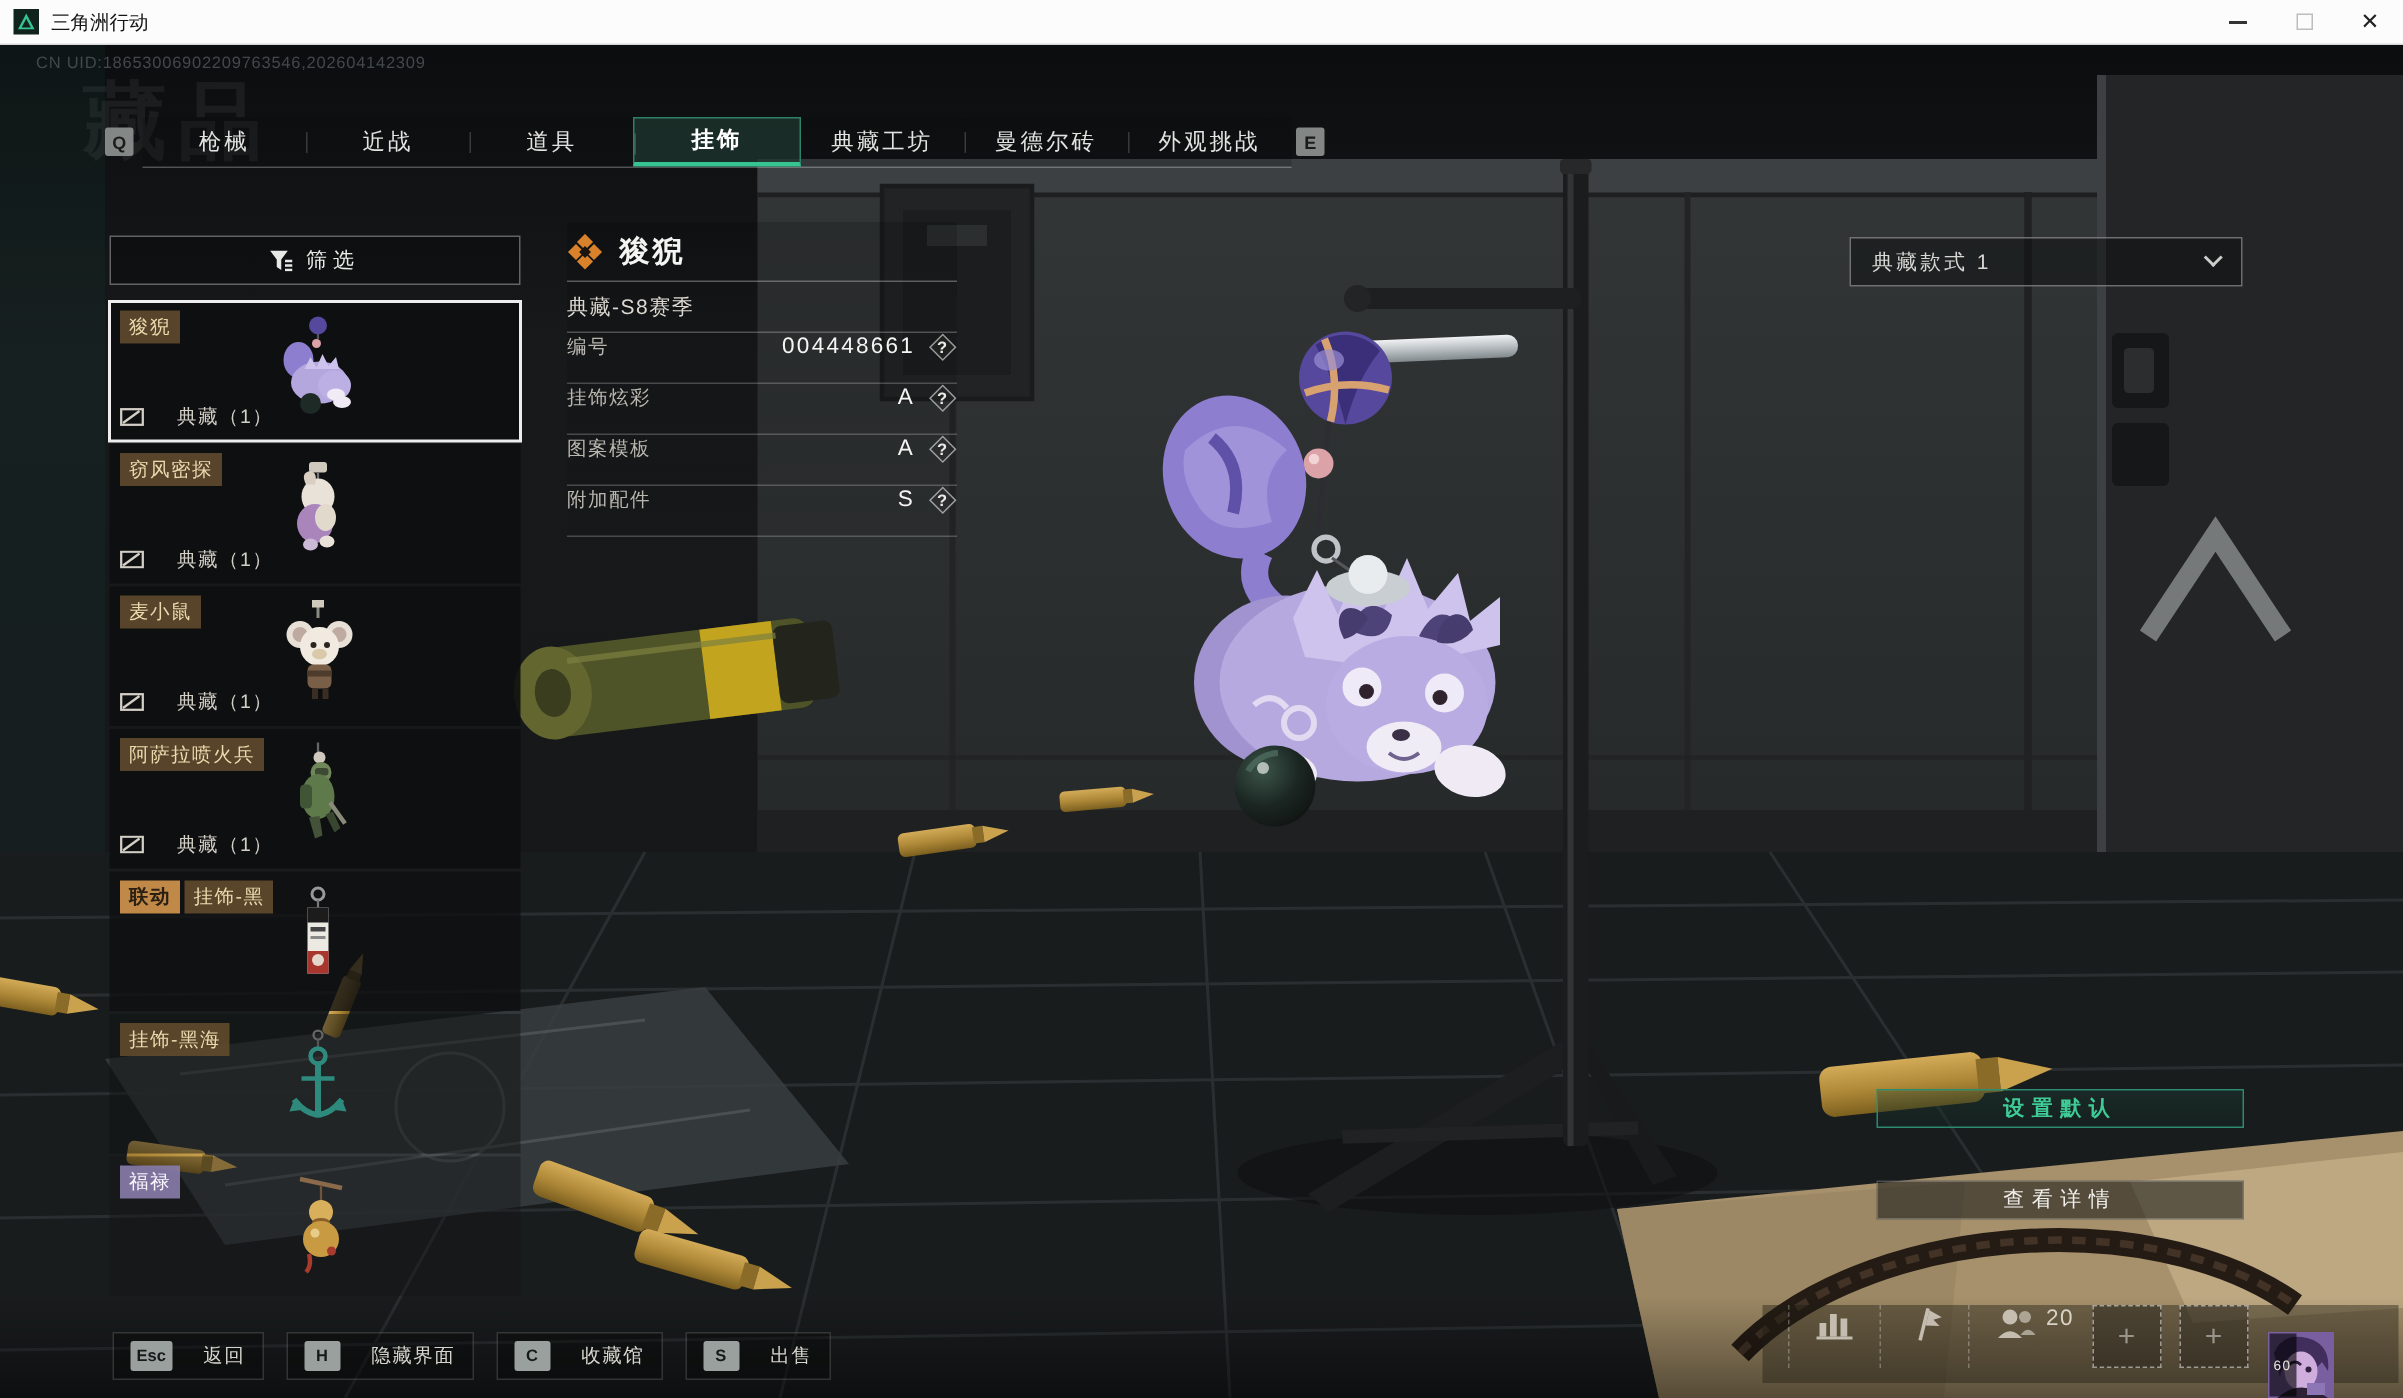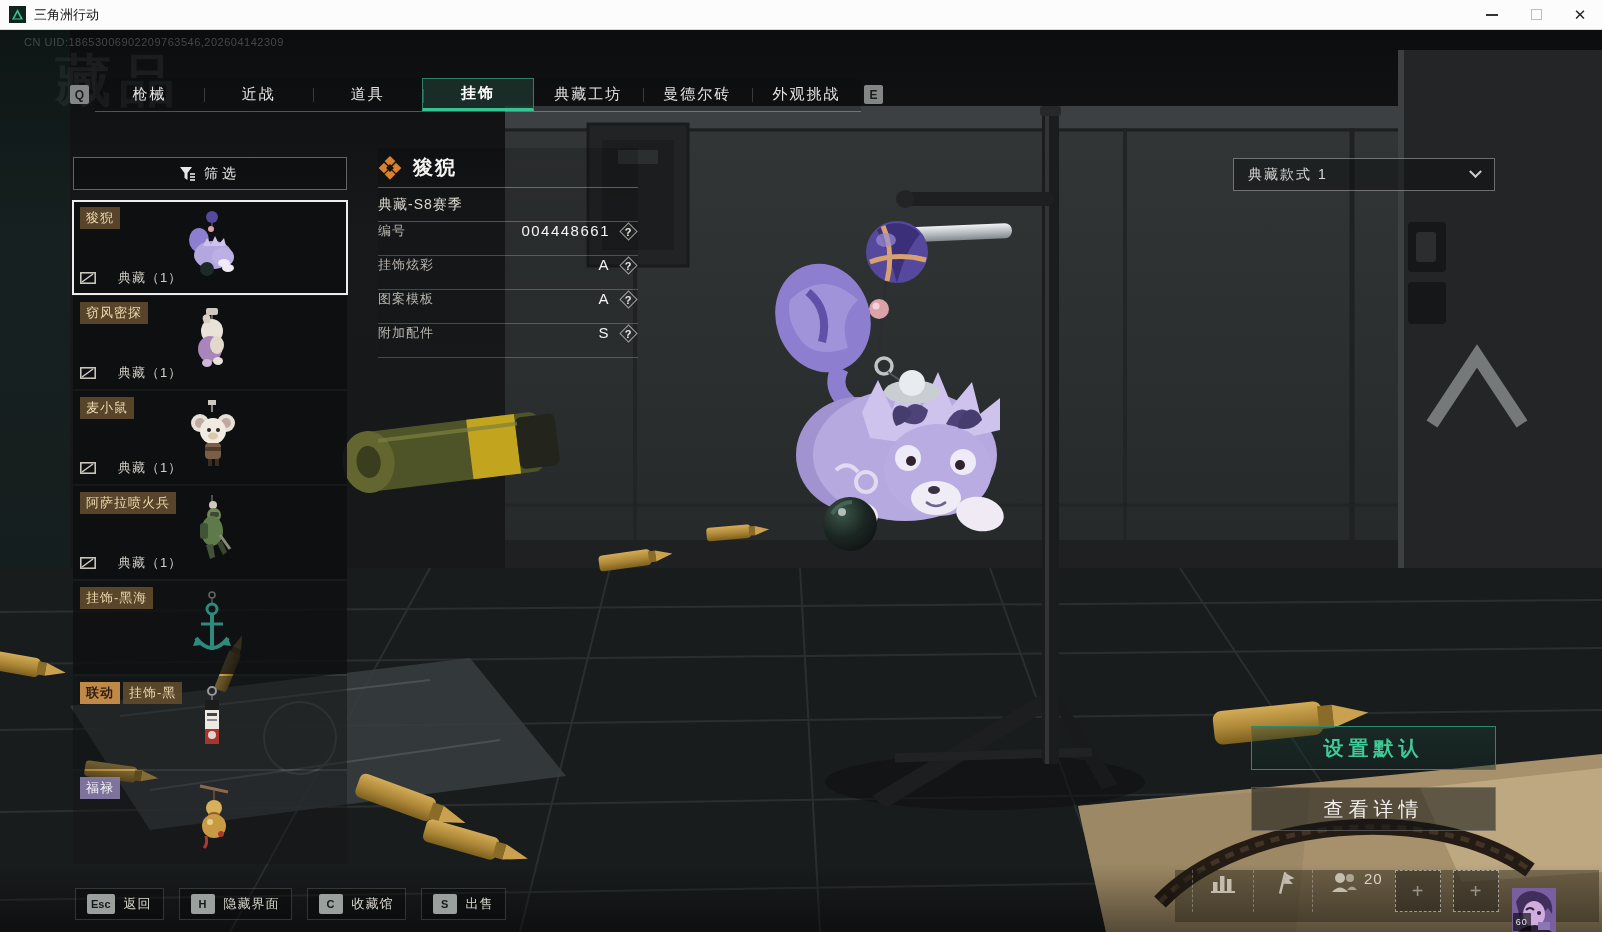--- a/index.html
+++ b/index.html
@@ -80,44 +80,44 @@
   .desc{padding-top:13px;font-size:13px;color:#c9c5be;letter-spacing:1px}
 
   
   .style-dd{position:absolute;top:158px;left:1233px;width:262px;height:33px;z-index:10;
     border:1px solid rgba(195,195,195,0.5);background:rgba(11,13,14,0.5);display:flex;
     align-items:center;padding:0 14px;color:#d7d7d4;font-size:14px;letter-spacing:2px}
   .chev{margin-left:auto;width:9px;height:9px;border-right:2px solid #cdcdcb;
     border-bottom:2px solid #cdcdcb;transform:rotate(45deg) translate(-2px,-2px)}
 
   
-  .btn{position:absolute;left:1251px;width:245px;height:44px;z-index:10;display:flex;
-    align-items:center;justify-content:center;font-size:20px;letter-spacing:5px;cursor:default}
+  .btn{position:absolute;left:1251px;width:245px;height:26px;z-index:10;display:flex;
+    align-items:center;justify-content:center;font-size:14px;letter-spacing:5px;cursor:default}
   .btn-default{top:726px;border:1px solid #2c8b6e;color:#3ecb97;font-weight:bold;
     background:linear-gradient(rgba(28,66,54,0.35),rgba(16,38,32,0.45))}
   .btn-details{top:787px;border:1px solid rgba(180,180,180,0.35);color:#f0efec;
     background:rgba(18,20,20,0.55)}
 
   
   .hints{position:absolute;top:888px;left:75px;z-index:10;display:flex;gap:15px}
-  .hint{display:flex;align-items:center;gap:9px;border:1px solid rgba(255,255,255,0.16);
+  .hint{display:flex;align-items:center;gap:21px;border:1px solid rgba(255,255,255,0.16);
     background:rgba(6,6,6,0.35);padding:0 11px;height:32px}
   .key{min-width:24px;height:20px;padding:0 4px;background:#9aa09e;color:#16191a;font-size:11px;
     font-weight:bold;display:flex;align-items:center;justify-content:center;border-radius:2px}
   .hint-label{color:#d6d4cd;font-size:13px;letter-spacing:1px}
   .statusicons{position:absolute;top:870px;left:1175px;width:424px;height:52px;z-index:10;
     display:flex;background:rgba(32,28,20,0.42)}
   .si-sep{width:1px;height:42px;border-left:1px dashed rgba(255,255,255,0.28);margin:0 17px}
   .si-count{font-size:15px;color:#d9d3c5;margin-left:7px;letter-spacing:1px}
   .plus-box{width:46px;height:42px;border:1px dashed rgba(255,255,255,0.5);margin-left:12px;
     background:rgba(22,20,16,0.35);display:flex;align-items:center;justify-content:center;
     color:rgba(255,255,255,0.45);font-size:20px;font-weight:300}
   .avatar{position:relative;width:44px;height:44px;margin-left:13px;margin-top:18px;overflow:hidden}
   .avatar-level{position:absolute;left:1px;bottom:1px;background:rgba(0,0,0,0.62);color:#eae8dc;
-    font-size:9px;padding:4px 3px;letter-spacing:1px}
+    font-size:9px;padding:16px 3px;letter-spacing:1px}
 </style>
 </head>
 <body>
 
 <svg class="scene" width="1602" height="932" viewBox="0 0 1602 932">
   <defs>
     <linearGradient id="bgGrad" x1="0" y1="0" x2="0" y2="1">
       <stop offset="0" stop-color="#0a0b0c"></stop>
         <stop offset="0.25" stop-color="#17191b"></stop>
       <stop offset="1" stop-color="#141617"></stop>
@@ -433,49 +433,49 @@
     <div class="collection">
       <svg width="16" height="12" viewBox="0 0 16 12">
         <rect x="0.8" y="0.8" width="14.4" height="10.4" fill="none" stroke="#d3cfc7" stroke-width="1.5"></rect>
         <line x1="2" y1="10" x2="13" y2="2" stroke="#d3cfc7" stroke-width="1.5"></line>
       </svg>
       <span>典藏（1）</span>
     </div>
   </div>
     <div class="card">
     <div class="name-row">
+      <span class="badge-linkage" style="background: rgb(192, 137, 72); color: rgb(42, 31, 18);">联动</span>
+      <span class="tag bronze">挂饰-黑</span>
+    </div>
+    <div class="thumb"><svg width="80" height="78" viewBox="0 0 80 78">
+          <circle cx="42" cy="8" r="4" fill="none" stroke="#999" stroke-width="2"></circle>
+          <line x1="42" y1="12" x2="42" y2="17" stroke="#777" stroke-width="1.5"></line>
+          <rect x="35" y="17" width="14" height="44" fill="#ece8e2"></rect>
+          <rect x="35" y="17" width="14" height="10" fill="#1c1c1c"></rect>
+          <rect x="37" y="30" width="10" height="3" fill="#444"></rect>
+          <rect x="37" y="36" width="10" height="2" fill="#888"></rect>
+          <rect x="35" y="46" width="14" height="15" fill="#a8352e"></rect>
+          <circle cx="42" cy="52" r="4" fill="#e3d7cd"></circle>
+        </svg></div>
+
+  </div>
+    <div class="card">
+    <div class="name-row">
 
       <span class="tag bronze">挂饰-黑海</span>
     </div>
     <div class="thumb"><svg width="80" height="78" viewBox="0 0 80 78">
           <circle cx="42" cy="7" r="3" fill="none" stroke="#666" stroke-width="1.5"></circle>
           <line x1="42" y1="10" x2="42" y2="16" stroke="#555" stroke-width="1.5"></line>
           <circle cx="42" cy="21" r="5" fill="none" stroke="#2e8a7c" stroke-width="3"></circle>
           <line x1="42" y1="26" x2="42" y2="62" stroke="#2e8a7c" stroke-width="4"></line>
           <line x1="31" y1="36" x2="53" y2="36" stroke="#2e8a7c" stroke-width="3"></line>
           <path d="M26,50 Q42,70 58,50" fill="none" stroke="#2e8a7c" stroke-width="4"></path>
           <path d="M26,50 l-3,8 8,-1" fill="#2e8a7c"></path>
           <path d="M58,50 l3,8 -8,-1" fill="#2e8a7c"></path>
-        </svg></div>
-
-  </div>
-    <div class="card">
-    <div class="name-row">
-      <span class="badge-linkage" style="background: rgb(192, 137, 72); color: rgb(42, 31, 18);">联动</span>
-      <span class="tag bronze">挂饰-黑</span>
-    </div>
-    <div class="thumb"><svg width="80" height="78" viewBox="0 0 80 78">
-          <circle cx="42" cy="8" r="4" fill="none" stroke="#999" stroke-width="2"></circle>
-          <line x1="42" y1="12" x2="42" y2="17" stroke="#777" stroke-width="1.5"></line>
-          <rect x="35" y="17" width="14" height="44" fill="#ece8e2"></rect>
-          <rect x="35" y="17" width="14" height="10" fill="#1c1c1c"></rect>
-          <rect x="37" y="30" width="10" height="3" fill="#444"></rect>
-          <rect x="37" y="36" width="10" height="2" fill="#888"></rect>
-          <rect x="35" y="46" width="14" height="15" fill="#a8352e"></rect>
-          <circle cx="42" cy="52" r="4" fill="#e3d7cd"></circle>
         </svg></div>
 
   </div>
     <div class="card">
     <div class="name-row">
 
       <span class="tag purple">福禄</span>
     </div>
     <div class="thumb"><svg width="80" height="78" viewBox="0 0 80 78">
           <line x1="30" y1="8" x2="58" y2="14" stroke="#8a6a4a" stroke-width="3"></line>

